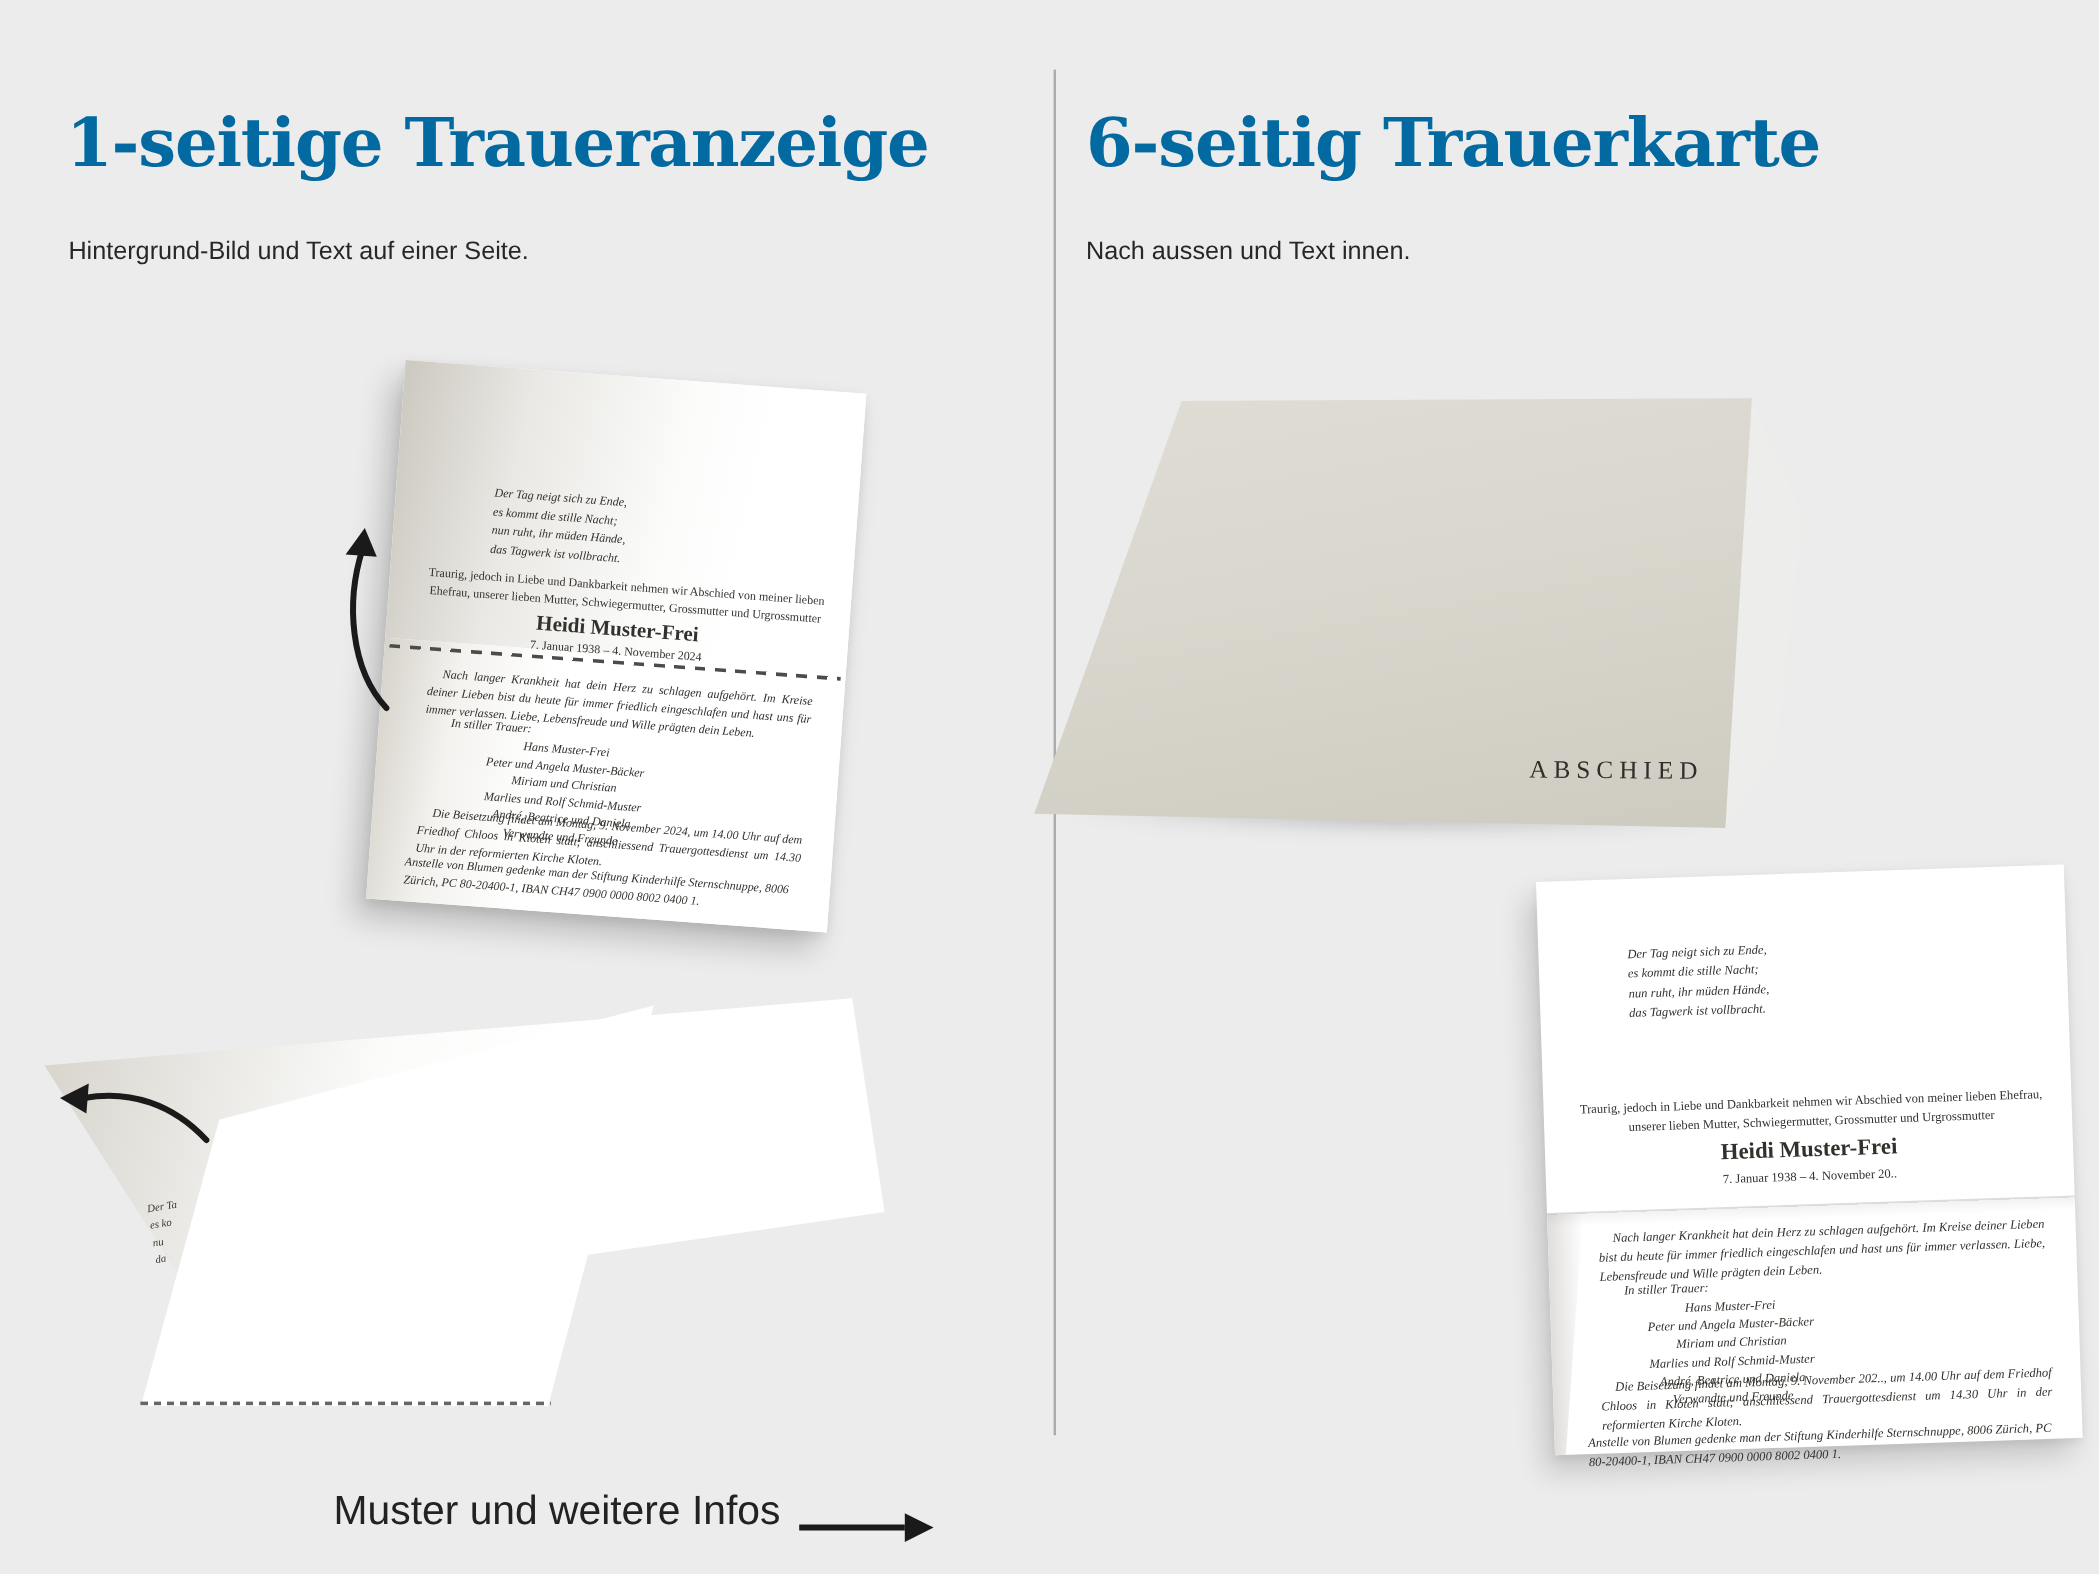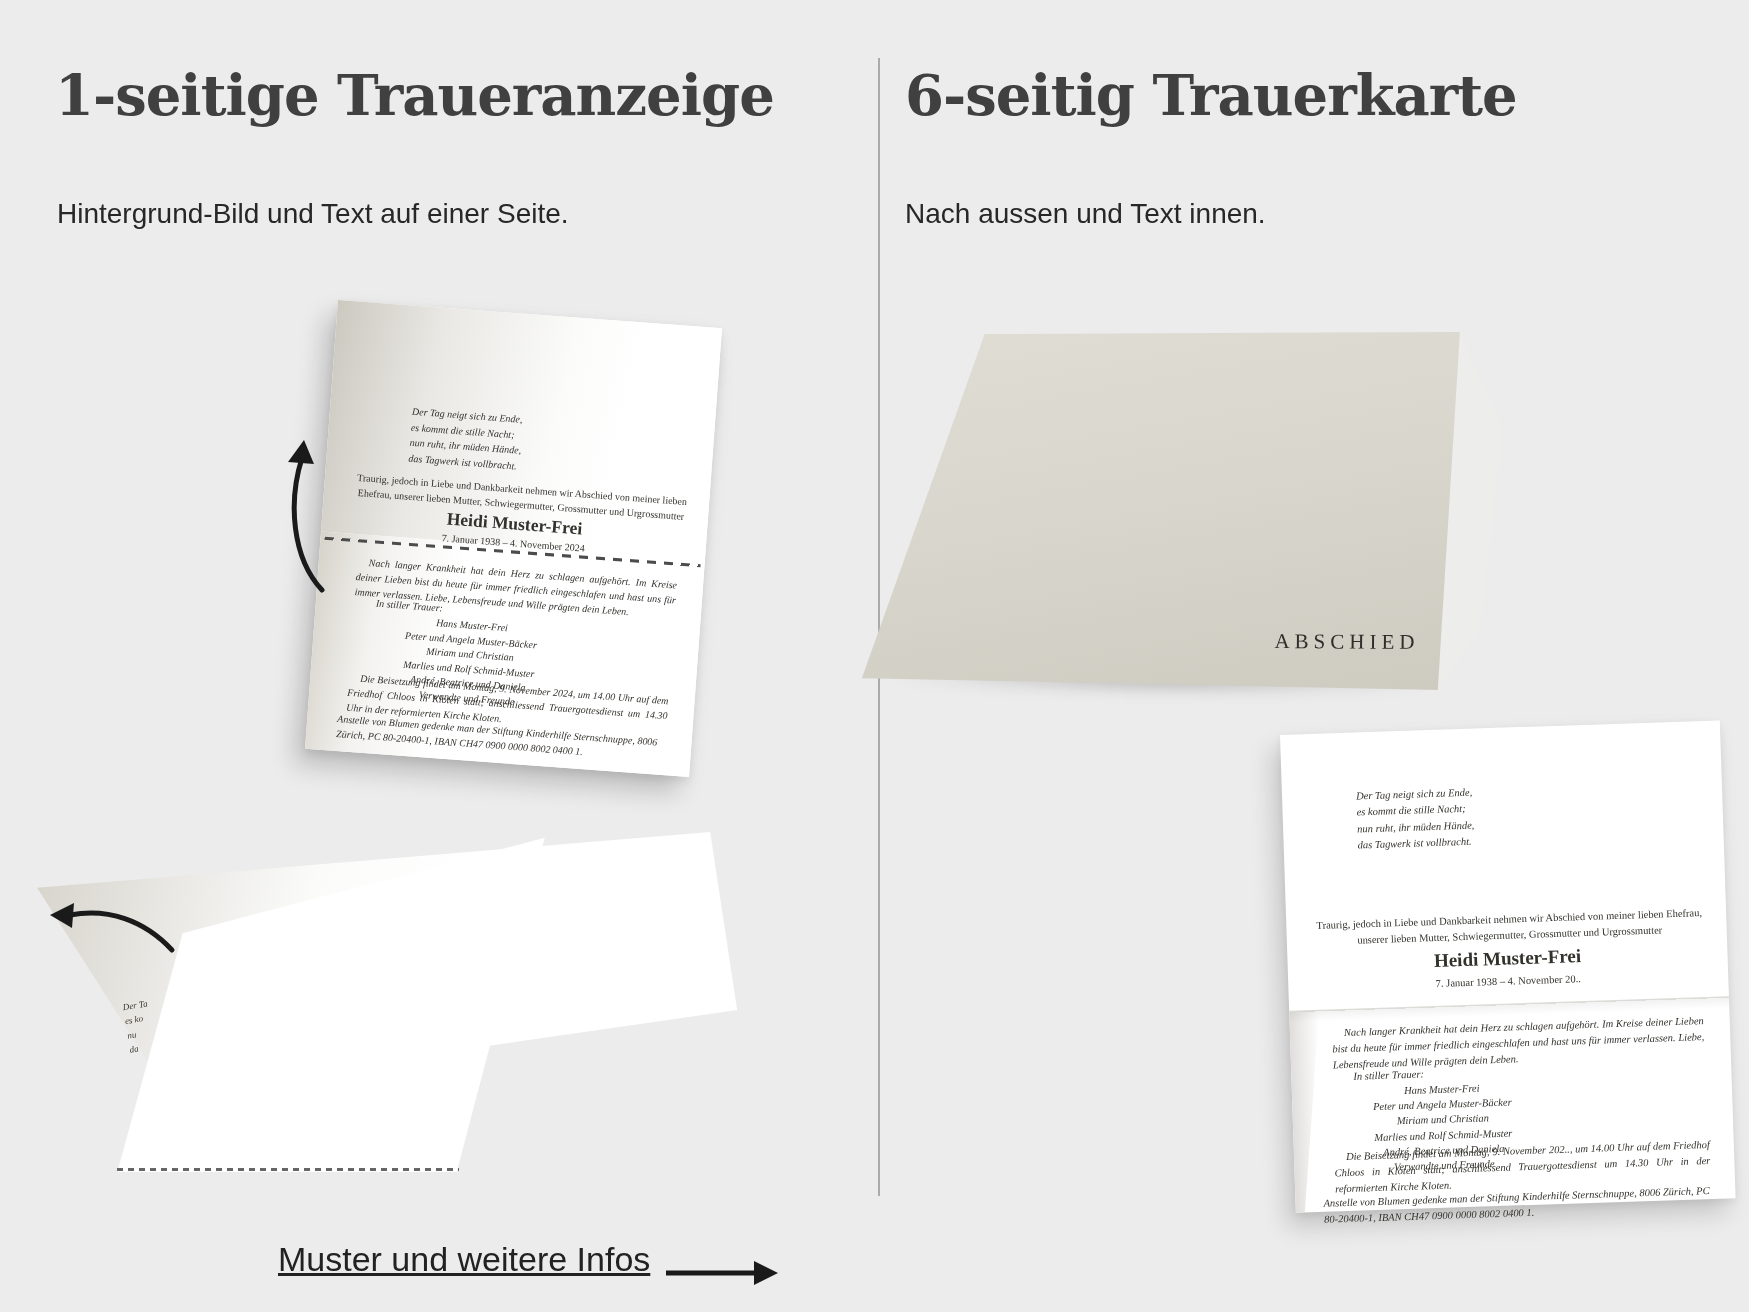--- a/index.html
+++ b/index.html
@@ -1,22 +1,22 @@
 <!DOCTYPE html>
 <html><head>
 <meta charset="utf-8">
 <style>
   html,body{margin:0;padding:0;background:#ececec;}
   #stage{position:relative;width:1749px;height:1312px;background:#ececec;overflow:hidden;
          font-family:"Liberation Sans",sans-serif;color:#222;}
 
   
   .h1{position:absolute;font-family:"DejaVu Serif",serif;font-weight:700;
-      font-size:56px;letter-spacing:-1px;color:#404040;white-space:nowrap;}
-  .sub{position:absolute;font-family:"Liberation Sans",sans-serif;font-size:28px;
+      font-size:56px;letter-spacing:-1px;color:#0369a1;white-space:nowrap;margin-top:24px;}
+  .sub{position:absolute;font-family:"Liberation Sans",sans-serif;font-size:21px;
        color:#272727;white-space:nowrap;}
   #title-left{left:55px;top:62px;}
   #subtitle-left{left:57px;top:198px;}
   #title-right{left:905px;top:62px;}
   #subtitle-right{left:905px;top:198px;}
 
   #divider{position:absolute;left:878px;top:58px;width:2px;height:1138px;background:#ababab;}
 
   
   .serif{font-family:"Liberation Serif",serif;color:#33312c;}
@@ -99,21 +99,21 @@
   #card-right .intro{left:26px;right:20px;top:184px;font-size:10.5px;}
   #card-right .deceased{top:220px;font-size:19px;}
   #card-right .dates{top:248px;font-size:10.5px;}
   #card-right .obit{left:42px;right:26px;top:292px;font-size:10.5px;}
   #card-right .trauer{left:62px;top:338px;font-size:10.5px;}
   #card-right .mourners{left:0;right:140px;top:352px;font-size:10.5px;}
   #card-right .funeral{left:40px;right:24px;top:416px;font-size:10.5px;}
   #card-right .donation{left:28px;right:22px;top:462px;font-size:10.5px;}
 
   
-  #footer-label{position:absolute;left:278px;top:1240px;font-size:34px;color:#222;white-space:nowrap;text-decoration:underline;}
+  #footer-label{position:absolute;left:278px;top:1240px;font-size:34px;color:#222;white-space:nowrap;}
   #footer-arrow{left:662px;top:1256px;}
 </style>
 </head>
 <body>
 
 <div id="stage">
 
   <div class="h1" id="title-left">1-seitige Traueranzeige</div>
   <div class="sub" id="subtitle-left">Hintergrund-Bild und Text auf einer Seite.</div>
   <div class="h1" id="title-right">6-seitig Trauerkarte</div>

